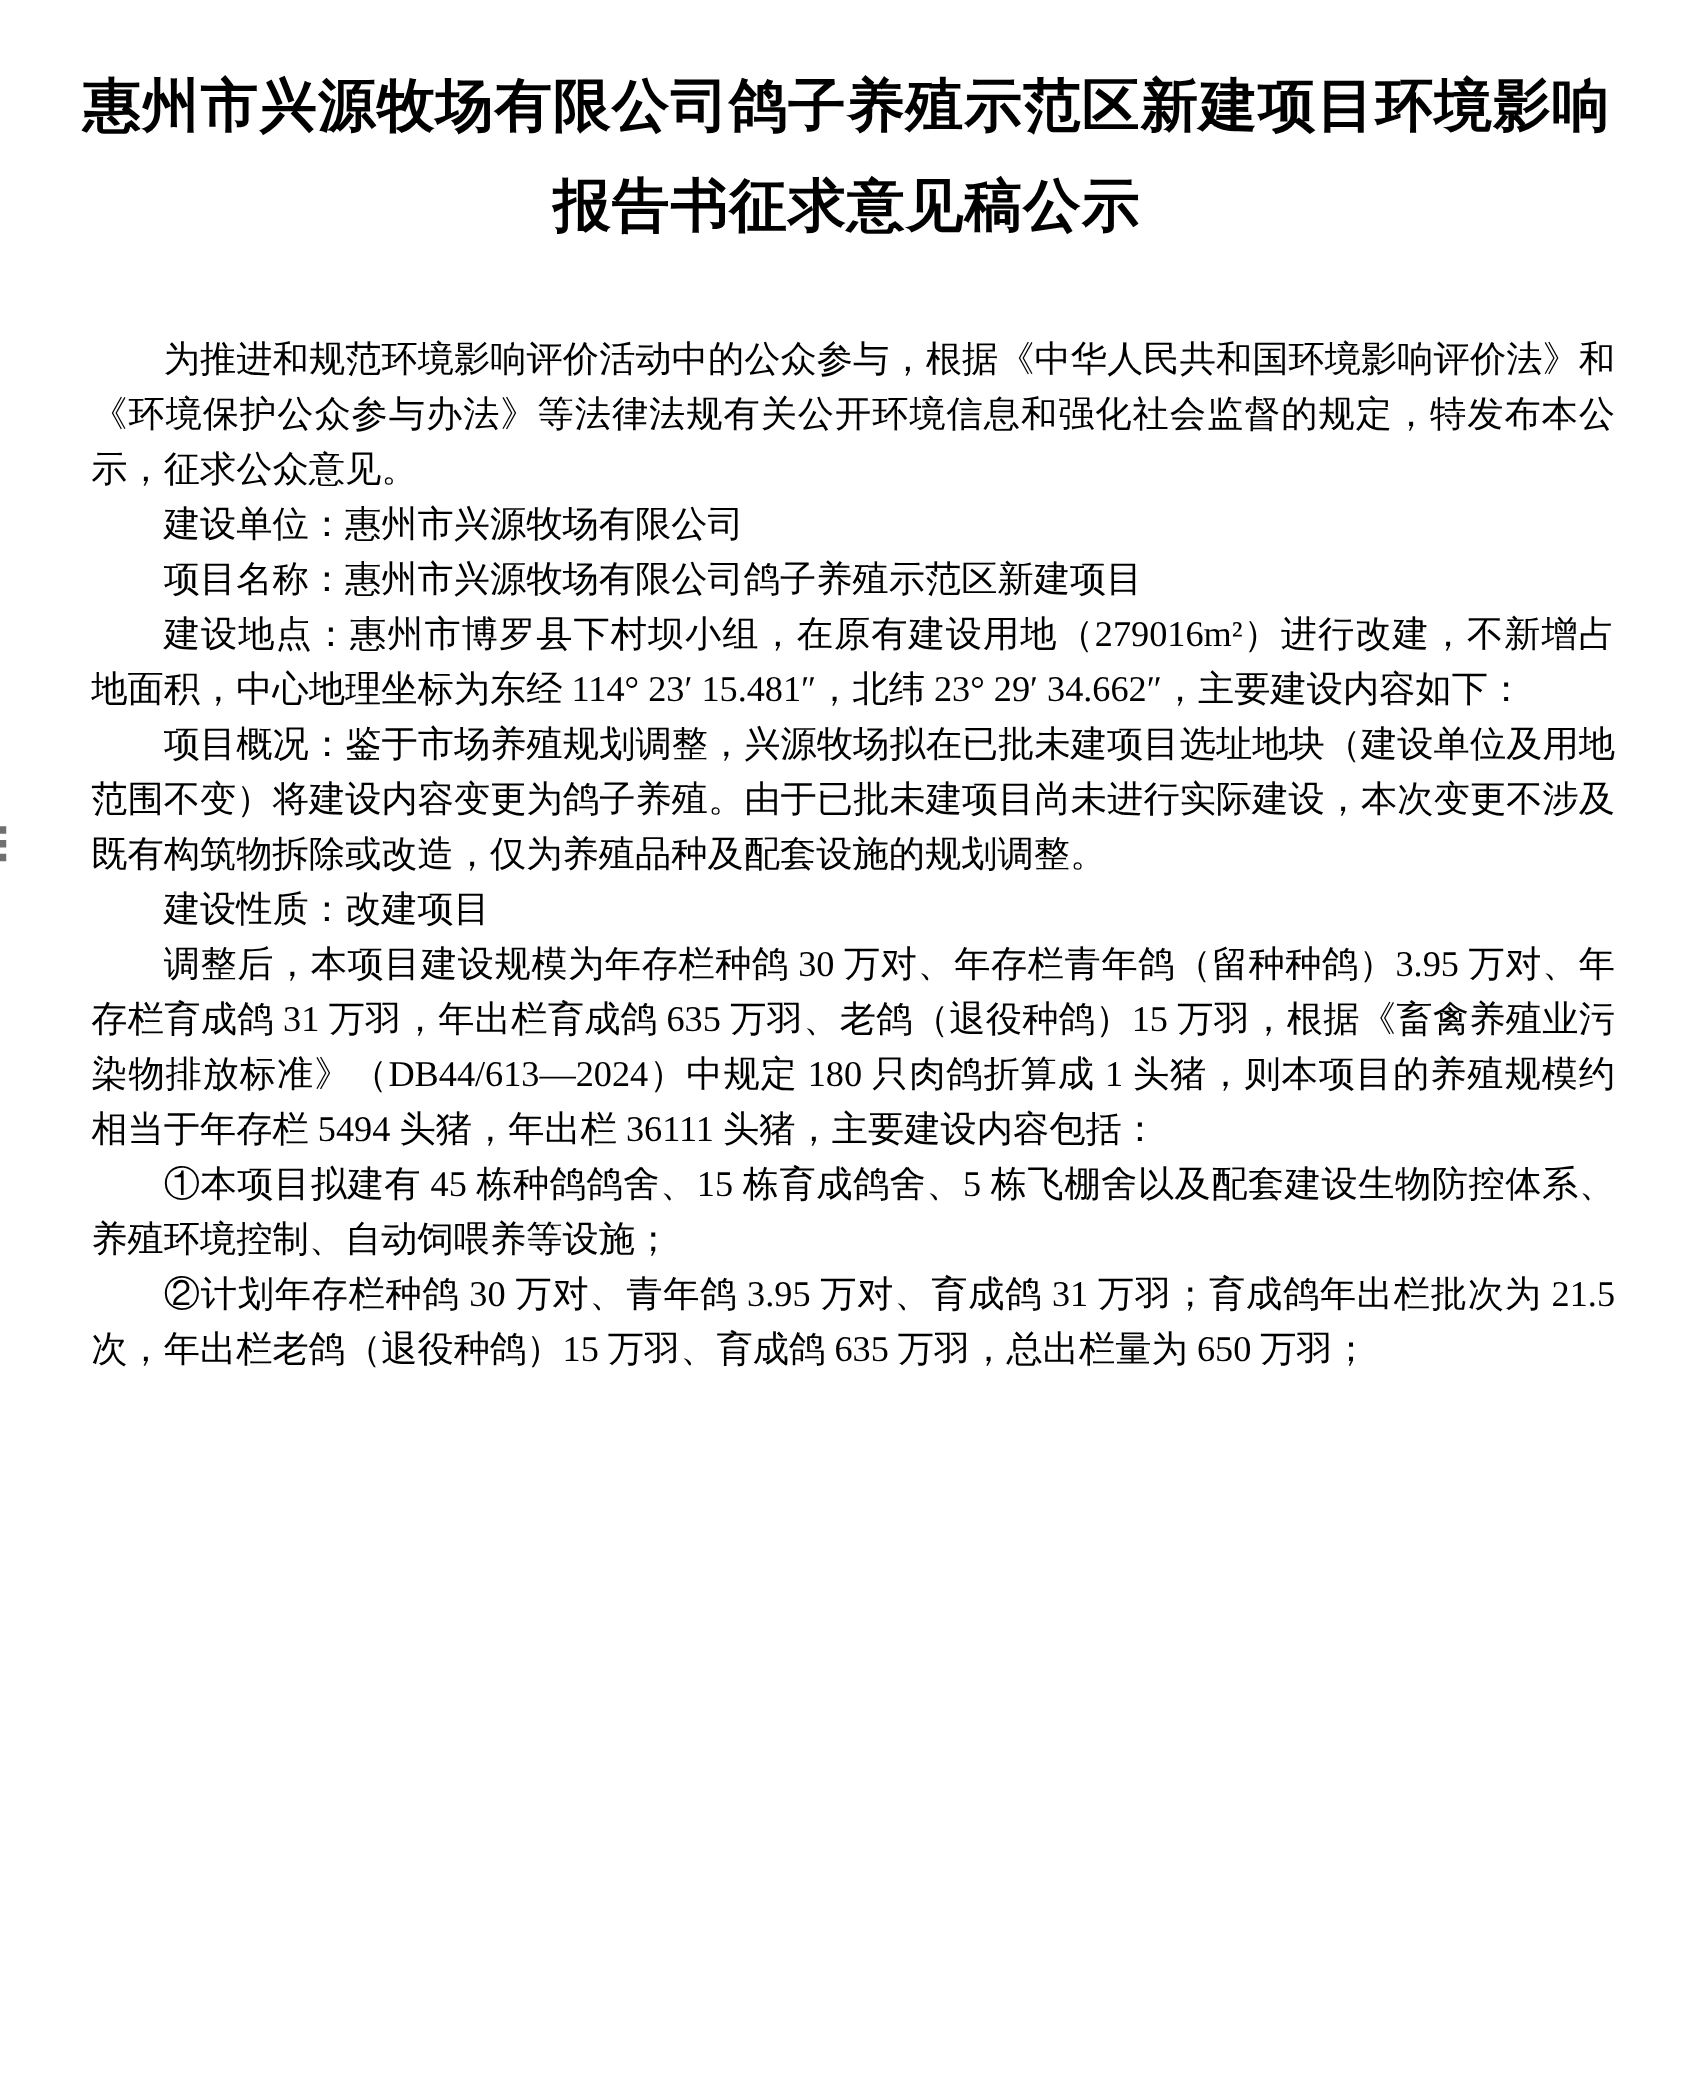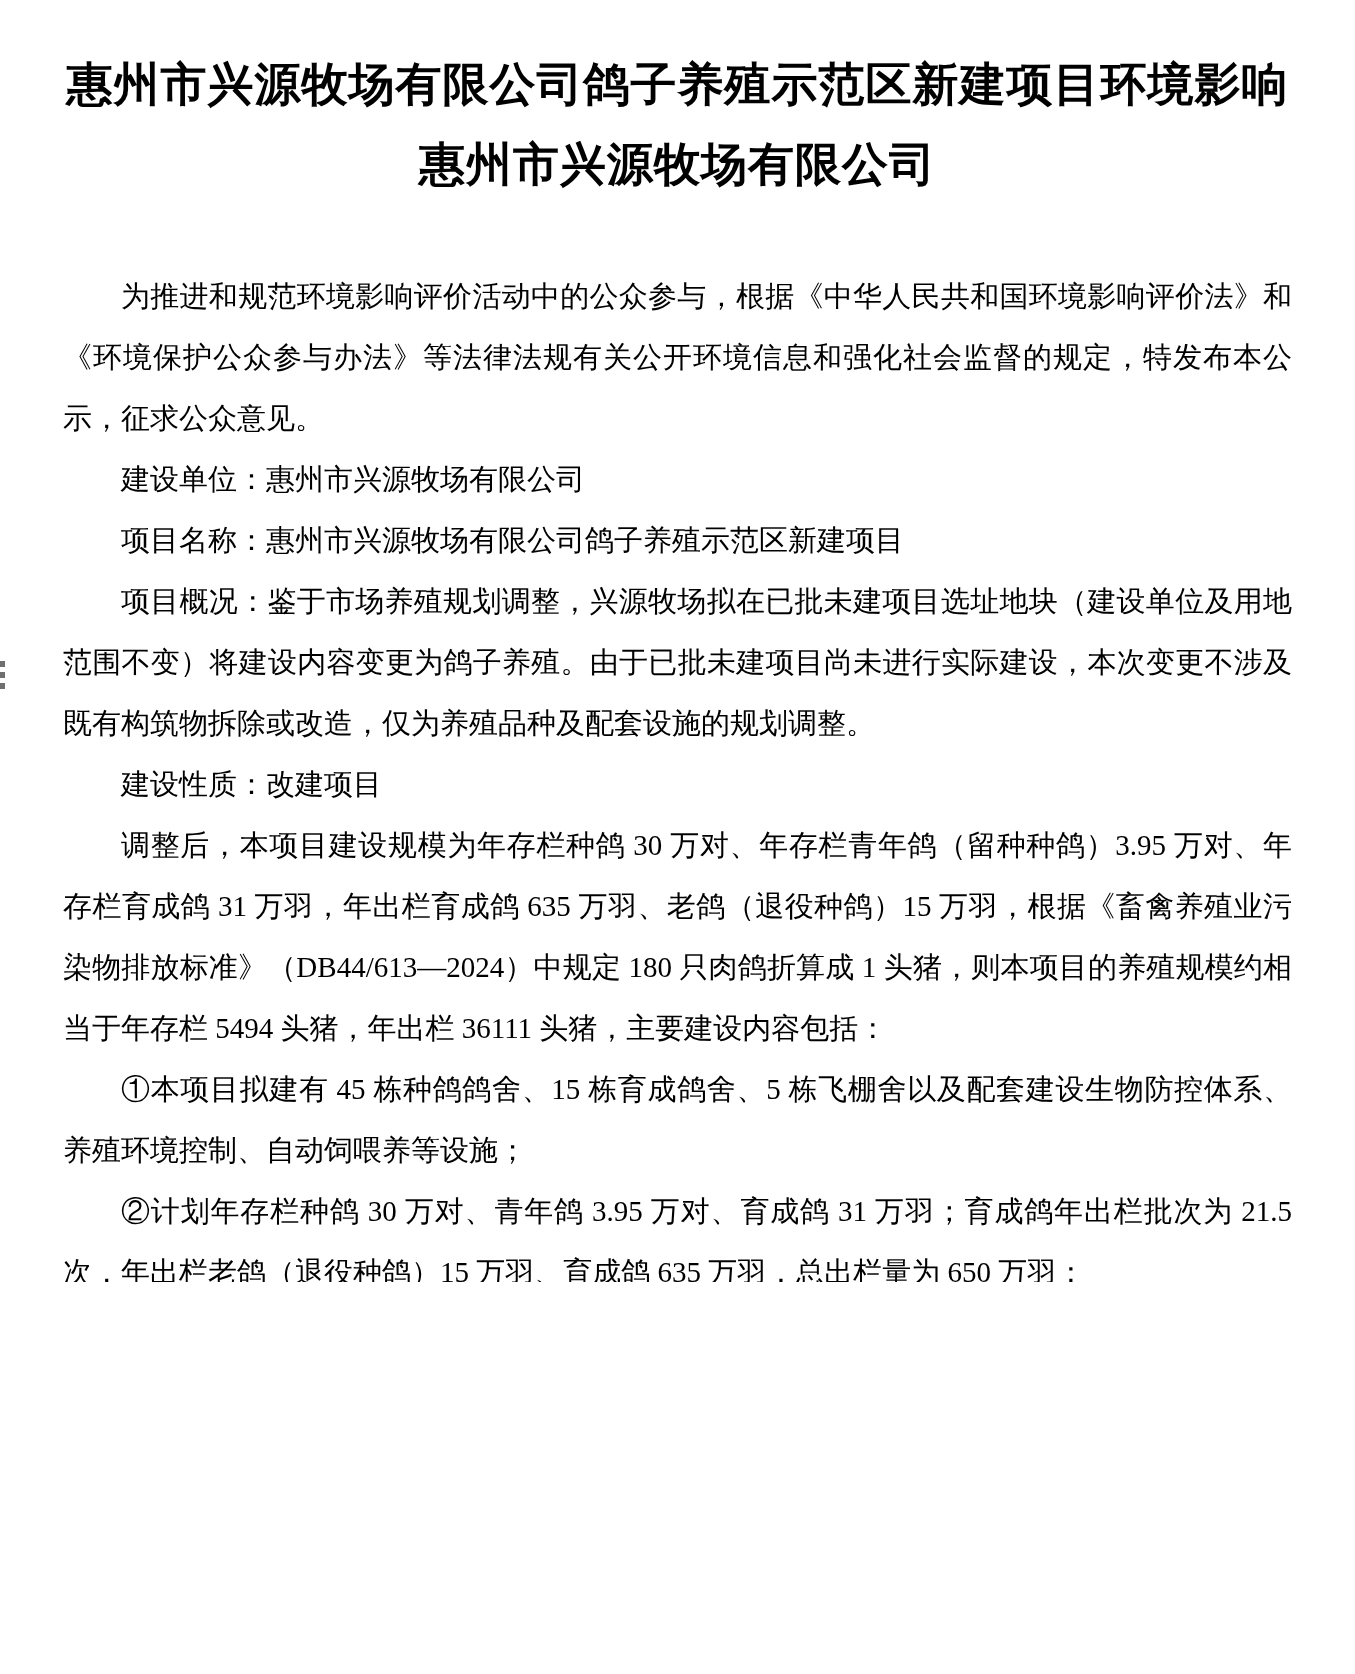--- a/index.html
+++ b/index.html
@@ -29,23 +29,24 @@
     text-align: center;
     color: #000000;
   }
   .doc-title .title-line { display: block; }
 
   
   .doc-body {
     margin-top: 62px;
     font-family: "Liberation Serif", "DejaVu Serif", serif;
     font-size: 29px;
-    line-height: 61px;
+    line-height: 44px;
     text-align: justify;
     color: #000000;
+    margin-left: 10px;
   }
   .doc-body p {
     margin: 0;
     padding: 0;
     text-indent: 58px;
   }
   .doc-body p.section-heading {
     text-indent: 0;
     font-weight: bold;
   }
@@ -73,31 +74,32 @@
 <div class="page">
 
   <div class="drag-handle">
     <span class="dot"></span>
     <span class="dot"></span>
     <span class="dot"></span>
   </div>
 
   <h1 class="doc-title">
     <span class="title-line">惠州市兴源牧场有限公司鸽子养殖示范区新建项目环境影响</span>
-    <span class="title-line">惠州市兴源牧场有限公司</span>
+    <span class="title-line">报告书征求意见稿公示</span>
   </h1>
 
   <div class="doc-body">
     <p>为推进和规范环境影响评价活动中的公众参与，根据《中华人民共和国环境影响评价法》和《环境保护公众参与办法》等法律法规有关公开环境信息和强化社会监督的规定，特发布本公示，征求公众意见。</p>
 
 
     <p>建设单位：惠州市兴源牧场有限公司</p>
 
     <p>项目名称：惠州市兴源牧场有限公司鸽子养殖示范区新建项目</p>
 
+    <p>建设地点：惠州市博罗县下村坝小组，在原有建设用地（279016m²）进行改建，不新增占地面积，中心地理坐标为东经 114° 23′ 15.481″，北纬 23° 29′ 34.662″，主要建设内容如下：</p>
 
     <p>项目概况：鉴于市场养殖规划调整，兴源牧场拟在已批未建项目选址地块（建设单位及用地范围不变）将建设内容变更为鸽子养殖。由于已批未建项目尚未进行实际建设，本次变更不涉及既有构筑物拆除或改造，仅为养殖品种及配套设施的规划调整。</p>
 
     <p>建设性质：改建项目</p>
 
     <p>调整后，本项目建设规模为年存栏种鸽 30 万对、年存栏青年鸽（留种种鸽）3.95 万对、年存栏育成鸽 31 万羽，年出栏育成鸽 635 万羽、老鸽（退役种鸽）15 万羽，根据《畜禽养殖业污染物排放标准》（DB44/613—2024）中规定 180 只肉鸽折算成 1 头猪，则本项目的养殖规模约相当于年存栏 5494 头猪，年出栏 36111 头猪，主要建设内容包括：</p>
 
     <p>①本项目拟建有 45 栋种鸽鸽舍、15 栋育成鸽舍、5 栋飞棚舍以及配套建设生物防控体系、养殖环境控制、自动饲喂养等设施；</p>
 
     <p>②计划年存栏种鸽 30 万对、青年鸽 3.95 万对、育成鸽 31 万羽；育成鸽年出栏批次为 21.5 次，年出栏老鸽（退役种鸽）15 万羽、育成鸽 635 万羽，总出栏量为 650 万羽；</p>

